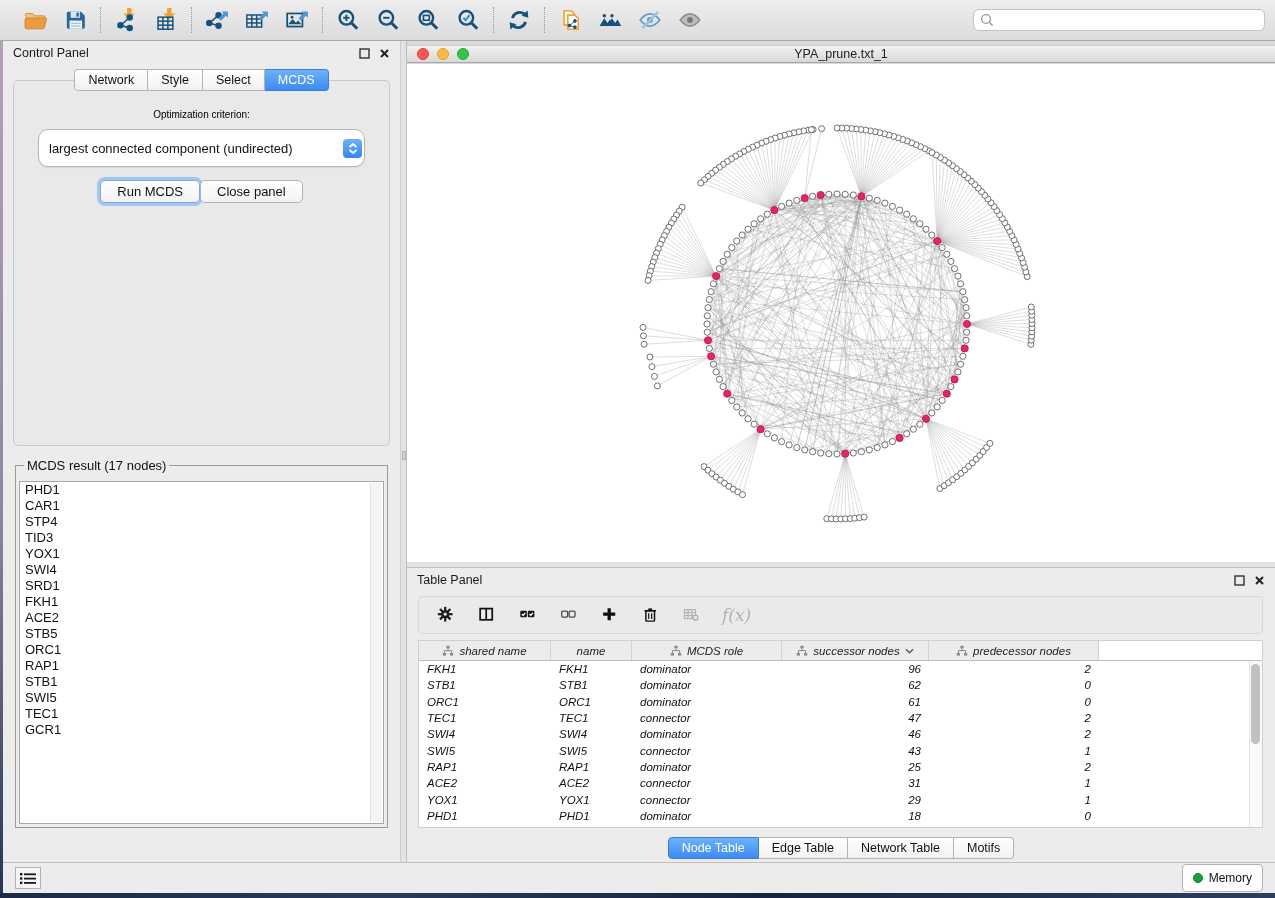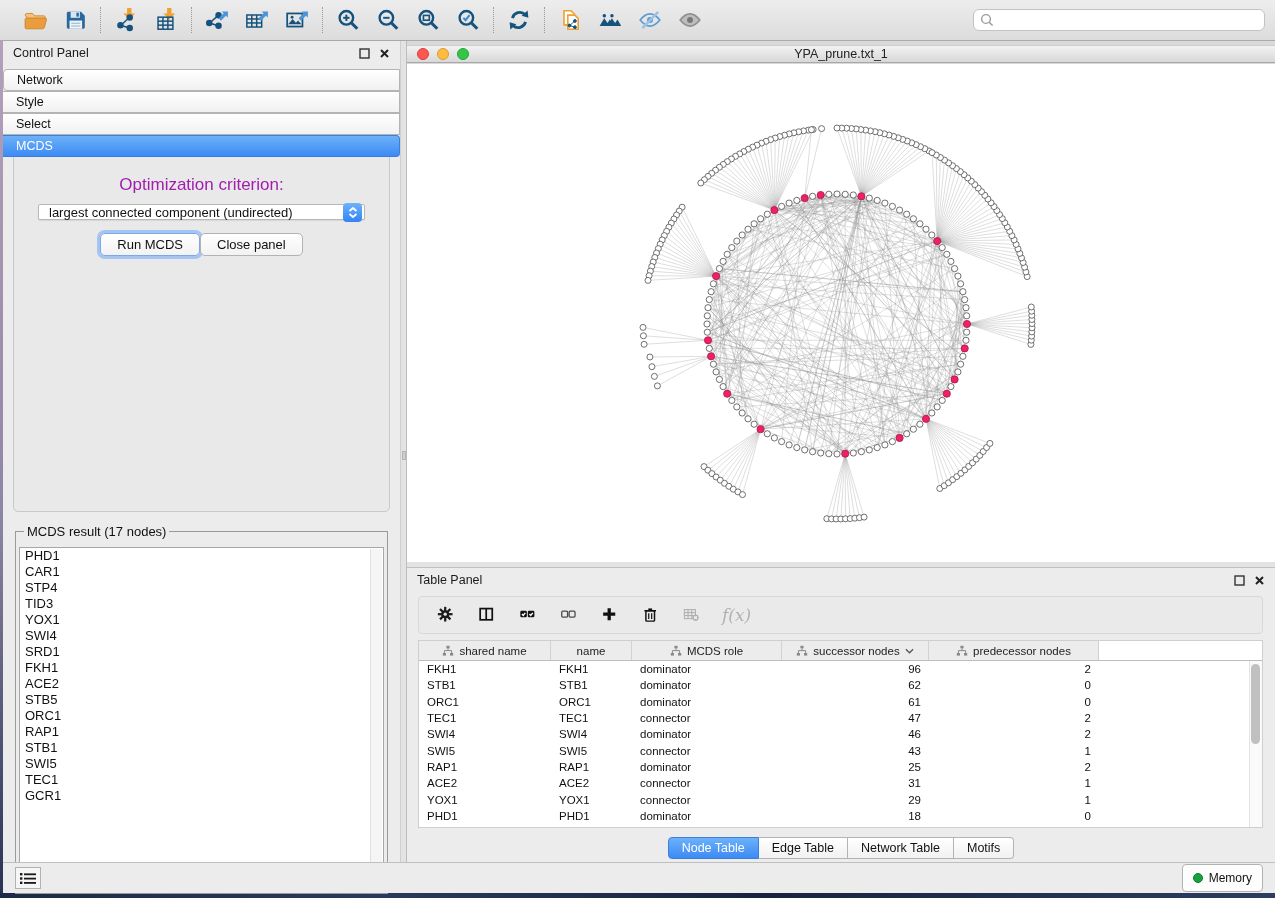--- a/index.html
+++ b/index.html
@@ -24,31 +24,31 @@
     background:linear-gradient(#b5a0ba,#8f86a5 55%,#273453); }
   .bottom-strip { position:absolute; left:0; right:0; bottom:0; height:5px;
     background:linear-gradient(90deg,#1d2a47,#2a3a5c 30%,#18243f 60%,#2c3d60); }
 
   
   .control-panel { position:absolute; left:3px; top:41px; width:397px; bottom:36px; background:#ececec; }
   .panel-titlebar { height:24px; display:flex; align-items:center; padding:0 10px; }
   .panel-title { font-size:12.5px; color:#1a1a1a; }
   .win-btns { margin-left:auto; display:flex; gap:9px; align-items:center; }
   .win-btn { width:11px; height:11px; display:flex; align-items:center; justify-content:center; }
-  .cp-tabs { display:flex; justify-content:center; margin-top:4px; position:relative; z-index:2;flex-direction:column; }
+  .cp-tabs { display:flex; justify-content:center; margin-top:4px; position:relative; z-index:2; }
   .seg-tab { font-size:12.5px; padding:3px 13px; background:linear-gradient(#ffffff,#f1f1f1);
     border:1px solid #b4b4b4; border-left-width:0; color:#111; }
   .seg-tab:first-child { border-left-width:1px; border-radius:4px 0 0 4px; }
   .seg-tab:last-child { border-radius:0 4px 4px 0; }
   .seg-tab.active { background:linear-gradient(#6db1f9,#3c8bf5); color:#fff; border-color:#3a7fd8; }
   .cp-pane { margin:-11px 10px 0 10px; padding-top:24px; height:366px;
     background:#e9e9e9; border:1px solid #c9c9c9; border-radius:5px; }
-  .opt-label { text-align:center; font-size:17px; color:#a21caf; margin-top:4px; }
-  .dropdown { margin:9px 24px 0 24px; height:16px; background:#fff; border:1px solid #b7b7b7;
-    border-radius:2px; display:flex; align-items:center; position:relative; box-shadow:0 1px 1px rgba(0,0,0,.08); }
+  .opt-label { text-align:center; font-size:10px; color:#000000; margin-top:4px; }
+  .dropdown { margin:9px 24px 0 24px; height:38px; background:#fff; border:1px solid #b7b7b7;
+    border-radius:10px; display:flex; align-items:center; position:relative; box-shadow:0 1px 1px rgba(0,0,0,.08); }
   .dropdown-value { font-size:13px; color:#111; padding-left:10px; flex:1; white-space:nowrap; overflow:hidden; }
   .stepper { width:19px; height:19px; margin-right:2px; border-radius:4px;
     background:linear-gradient(#6fb2fa,#3384f6); display:flex; flex-direction:column;
     align-items:center; justify-content:center; gap:1px; }
   .btn-row { display:flex; justify-content:center; margin-top:13px; }
   .mac-btn { font-size:13px; color:#111; background:linear-gradient(#ffffff,#f2f2f2);
     border:1px solid #b3b3b3; border-radius:5px; height:23px; padding:0 16px; font-family:inherit; }
   .mac-btn.focused { border-color:#7aa8ee; box-shadow:0 0 0 3px rgba(110,165,245,.55); }
 
   .result-fieldset { margin:12px 12px 0 12px; border:1px solid #9a9a9a; padding:2px; height:370px; position:relative; background:#ececec; }
@@ -79,21 +79,21 @@
   .hsplit { position:absolute; left:0; right:0; top:521px; height:6px; background:#e3e3e3; border-bottom:1px solid #c2c2c2; }
 
   
   .table-panel { position:absolute; left:0; right:0; top:527px; bottom:0; background:#ececec; }
   .tp-toolbar { margin:4px 12px 0 11px; height:38px; background:#eaeaea; border:1px solid #d8d8d8;
     border-radius:4px; display:flex; align-items:center; gap:19px; padding:0 16px; }
   .tp-btn { width:22px; height:22px; display:flex; align-items:center; justify-content:center; }
   .tp-btn svg { width:19px; height:19px; }
   .tp-btn.disabled { opacity:.9; }
   .fx { font-size:17px; font-style:italic; font-family:"DejaVu Serif", serif; color:#ababab; }
-  .tp-table { margin:6px 12px 0 11px; background:#1d4ed8; border:1px solid #cfcfcf; position:relative; }
+  .tp-table { margin:6px 12px 0 11px; background:#1d4ed8; border:1px solid #cfcfcf; position:relative;font-style:italic; }
   .tp-head { display:flex; height:20px; border-bottom:1px solid #bdbdbd; background:#fff; }
   .th { display:flex; align-items:center; justify-content:center; gap:5px; background:#ececec;
     border-right:1px solid #d2d2d2; font-size:11.5px; color:#222; }
   .c0{width:132px} .c1{width:81px} .c2{width:150px} .c3{width:147px} .c4{width:170px}
   .tp-body { position:relative; height:166px; overflow:hidden; background:#fff; }
   .tr { display:flex; height:16.3px; align-items:center; }
   .td { font-size:11.5px; color:#111; padding:0 8px; white-space:nowrap; }
   .td.num { text-align:right; }
   .tp-scroll { position:absolute; top:0; bottom:0; right:0; width:13px; background:#fafafa; border-left:1px solid #e4e4e4; }
   .tp-thumb { position:absolute; top:3px; right:2px; width:9px; height:80px; background:#c0c0c0; border-radius:5px; }

